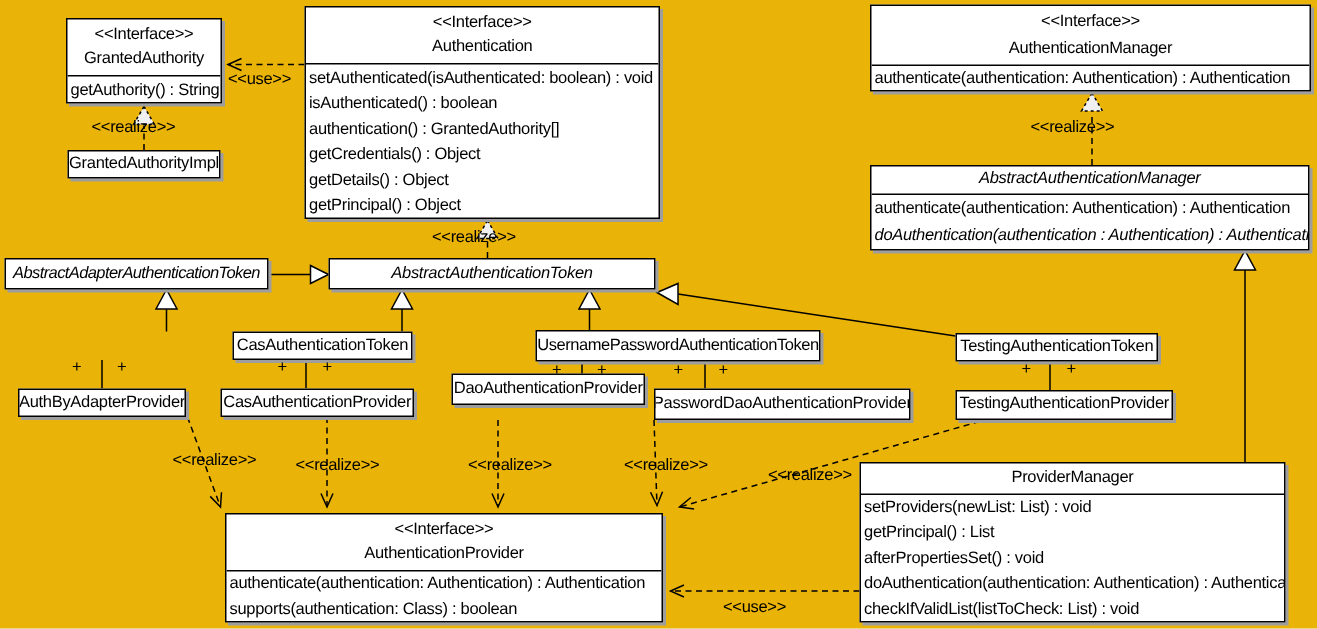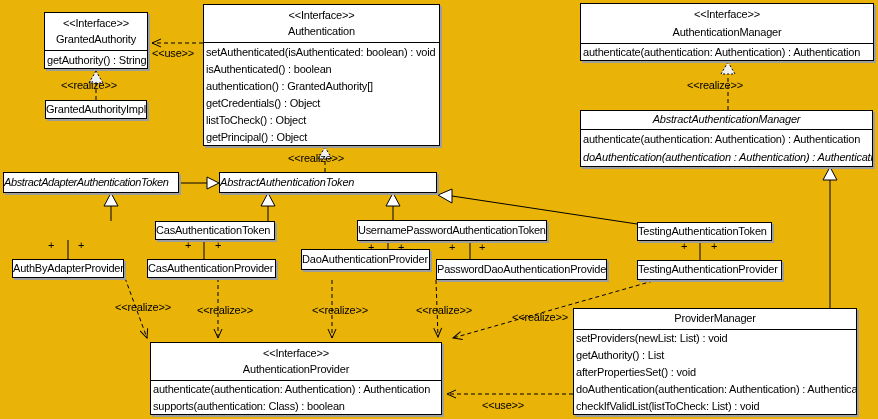--- a/index.html
+++ b/index.html
@@ -8,21 +8,21 @@
     background:#eab308;
     font-family:"Liberation Sans", sans-serif;
     font-size:11px;color:#000;
   }
   #connectors{position:absolute;left:0;top:0;pointer-events:none;}
   .cls{
     position:absolute;background:#fff;border:1px solid #000;
     box-shadow:2px 2px 0 #9e9e9e;box-sizing:border-box;overflow:hidden;
     display:flex;flex-direction:column;letter-spacing:-0.2px;
   }
-  .cls.single{align-items:flex-start;justify-content:center;}
+  .cls.single{align-items:center;justify-content:center;}
   .hd{border-bottom:1px solid #000;display:flex;flex-direction:column;
       justify-content:space-evenly;align-items:center;flex:none;}
   .st,.nm{text-align:center;white-space:nowrap;line-height:1.2;}
   .it{font-style:italic;}
   .ms{display:flex;flex-direction:column;flex:1;}
   .m{flex:1;display:flex;align-items:center;padding:0 2px;white-space:nowrap;}
   .lbl{position:absolute;white-space:nowrap;letter-spacing:-0.2px;text-align:right;}
   .plus{position:absolute;font-size:11px;}
 </style>
 </head>
@@ -100,21 +100,21 @@
   <div class="cls" style="left:203px;top:4px;width:237px;height:142px">
     <div class="hd" style="height:37px">
       <div class="st">&lt;&lt;Interface&gt;&gt;</div>
       <div class="nm">Authentication</div>
     </div>
     <div class="ms">
       <div class="m">setAuthenticated(isAuthenticated: boolean) : void</div>
       <div class="m">isAuthenticated() : boolean</div>
       <div class="m">authentication() : GrantedAuthority[]</div>
       <div class="m">getCredentials() : Object</div>
-      <div class="m">listToCheck() : Object</div>
+      <div class="m">getDetails() : Object</div>
       <div class="m">getPrincipal() : Object</div>
     </div>
   </div>
 
   <div class="cls" style="left:580px;top:3px;width:294px;height:58px">
     <div class="hd" style="height:39px">
       <div class="st">&lt;&lt;Interface&gt;&gt;</div>
       <div class="nm">AuthenticationManager</div>
     </div>
     <div class="ms">
@@ -183,21 +183,21 @@
       <div class="m">supports(authentication: Class) : boolean</div>
     </div>
   </div>
 
   <div class="cls" style="left:573px;top:308px;width:284px;height:107px">
     <div class="hd" style="height:20px">
       <div class="nm">ProviderManager</div>
     </div>
     <div class="ms">
       <div class="m">setProviders(newList: List) : void</div>
-      <div class="m">getAuthority() : List</div>
+      <div class="m">getPrincipal() : List</div>
       <div class="m">afterPropertiesSet() : void</div>
       <div class="m">doAuthentication(authentication: Authentication) : Authentication</div>
       <div class="m">checkIfValidList(listToCheck: List) : void</div>
     </div>
   </div>
 
   <div class="lbl" style="left:152px;top:47px">&lt;&lt;use&gt;&gt;</div>
   <div class="lbl" style="left:61px;top:79px">&lt;&lt;realize&gt;&gt;</div>
   <div class="lbl" style="left:288px;top:152px">&lt;&lt;realize&gt;&gt;</div>
   <div class="lbl" style="left:687px;top:79px">&lt;&lt;realize&gt;&gt;</div>

